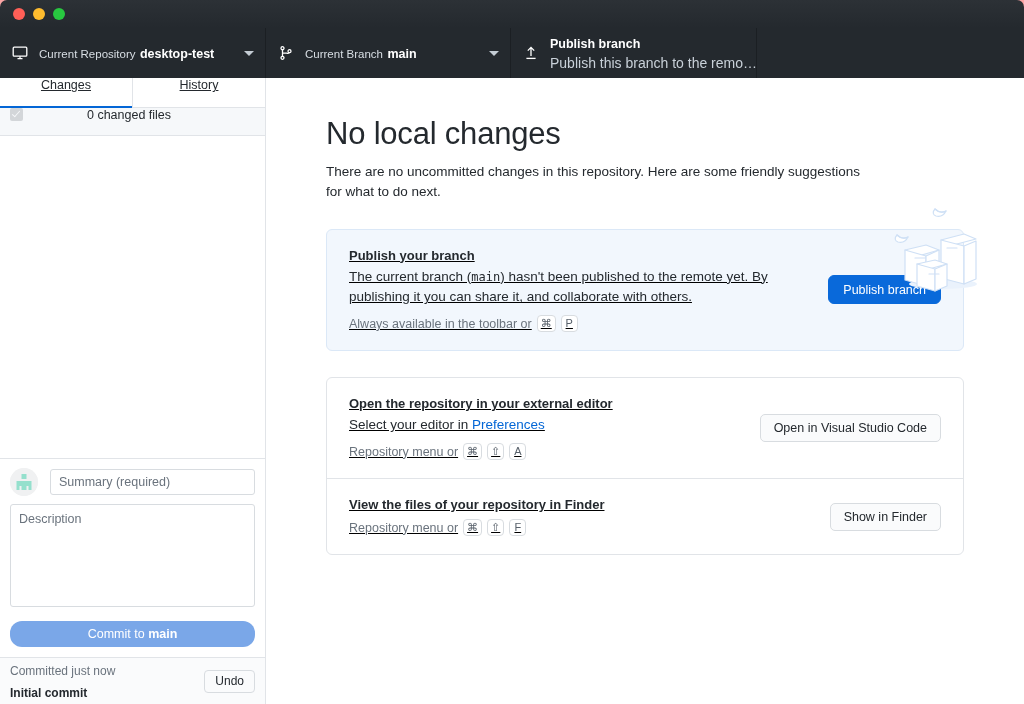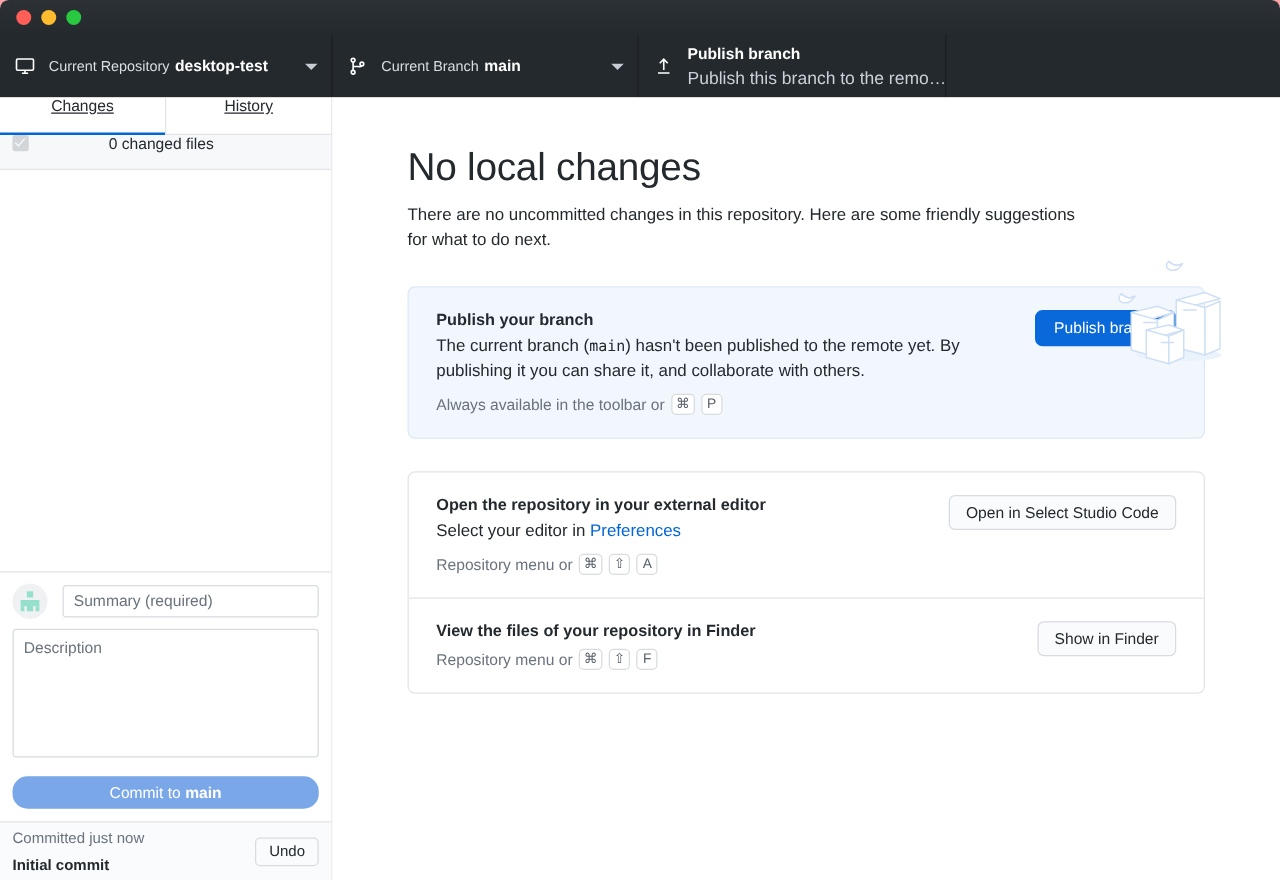--- a/index.html
+++ b/index.html
@@ -323,22 +323,24 @@
     border-radius: 6px;
     background: #ffffff;
     box-sizing: border-box;
   }
   .card.highlight {
     background: #f2f7fd;
     border-color: #dbe8f7;
   }
   .card-section {
     display: flex;
+    align-items: center;
     padding: 18px 22px;
     gap: 8px;
+    text-decoration: underline;
   }
   .card-section + .card-section { border-top: 1px solid #e1e4e8; }
   .card-body { flex: 1; min-width: 0; }
   .card-title {
     font-size: 13px;
     font-weight: bold;
     color: #24292e;
     margin-bottom: 4px;
   }
   .card-desc {
@@ -561,21 +563,21 @@
             <div class="card-title">Open the repository in your external editor</div>
             <div class="card-desc"><span>Select your editor in </span><a class="card-link" href="#">Preferences</a></div>
             <div class="card-hint">
               <span>Repository menu or</span>
               <kbd>⌘</kbd>
               <kbd>⇧</kbd>
               <kbd>A</kbd>
             </div>
           </div>
           <div class="card-action">
-            <button class="btn">Open in Select Studio Code</button>
+            <button class="btn">Open in Visual Studio Code</button>
           </div>
         </div>
 
         <div class="card-section">
           <div class="card-body">
             <div class="card-title">View the files of your repository in Finder</div>
             <div class="card-hint">
               <span>Repository menu or</span>
               <kbd>⌘</kbd>
               <kbd>⇧</kbd>

